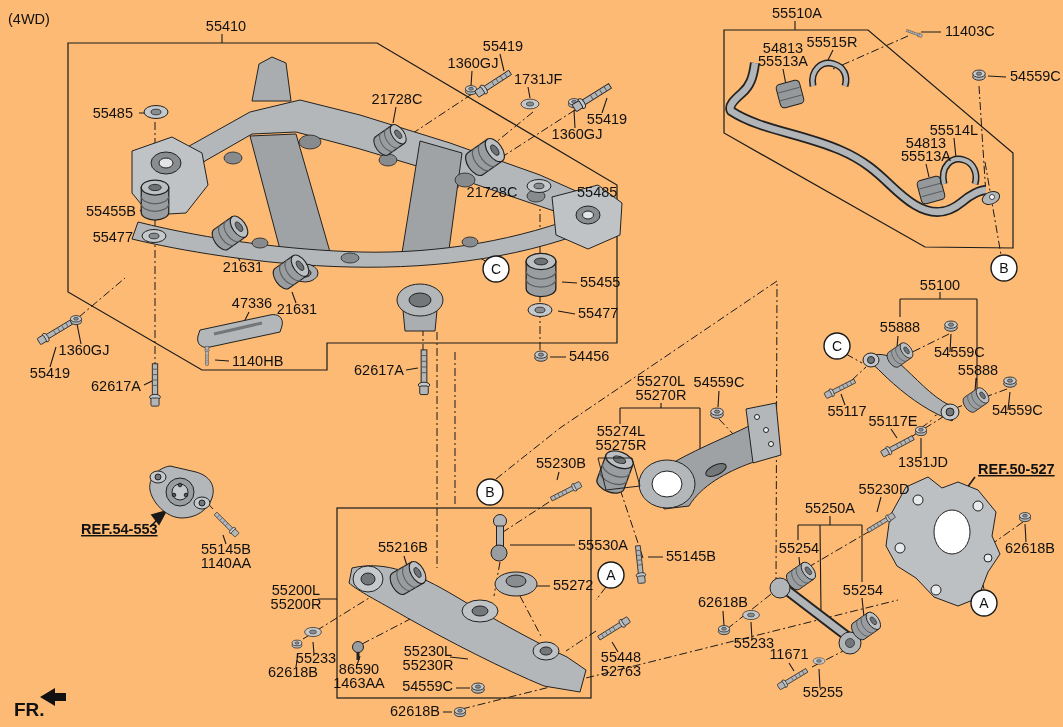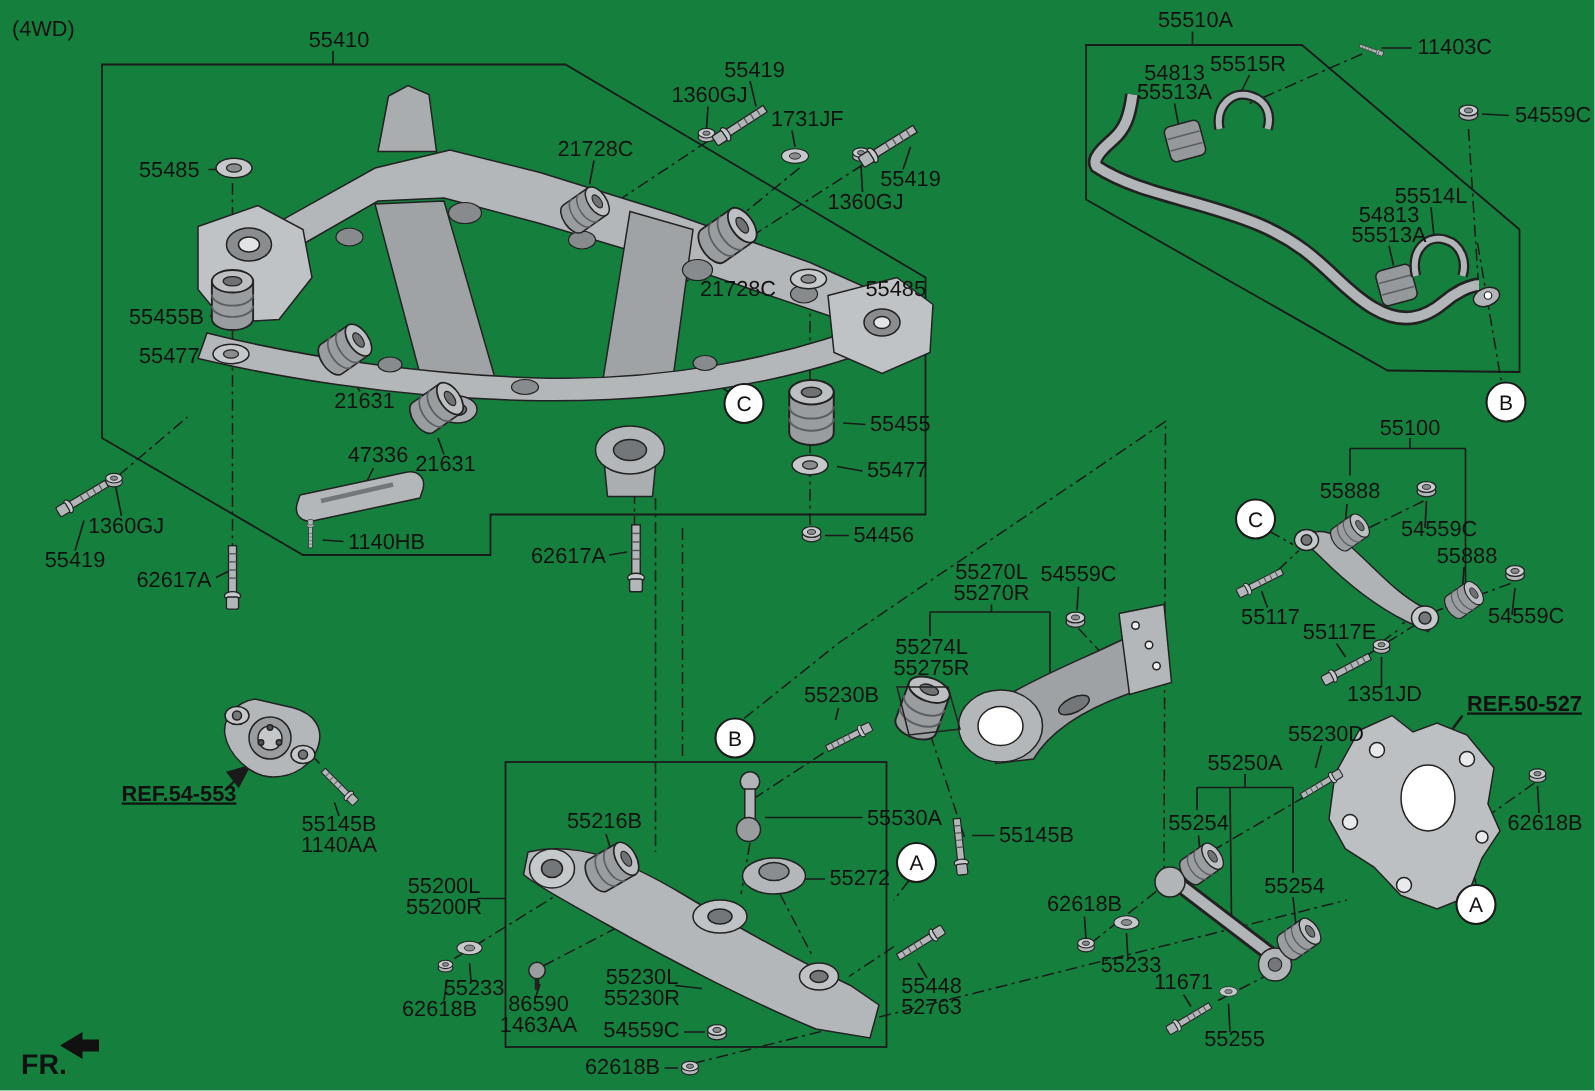--- a/index.html
+++ b/index.html
@@ -1,16 +1,16 @@
 <!DOCTYPE html>
 <html><head>
 <meta charset="utf-8">
 <style>
   html,body{margin:0;padding:0;background:#ffffff;}
-  .stage{position:relative;width:1063px;height:727px;background:#15803d;overflow:hidden;}
+  .stage{position:relative;width:1063px;height:727px;background:#fdba74;overflow:hidden;}
   svg{font-family:"Liberation Sans", sans-serif;}
   text{fill:#111;}
 </style>
 </head>
 <body>
 
 <div class="stage">
 <svg width="1063" height="727" viewBox="0 0 1063 727" xmlns="http://www.w3.org/2000/svg">
 
   <defs>

